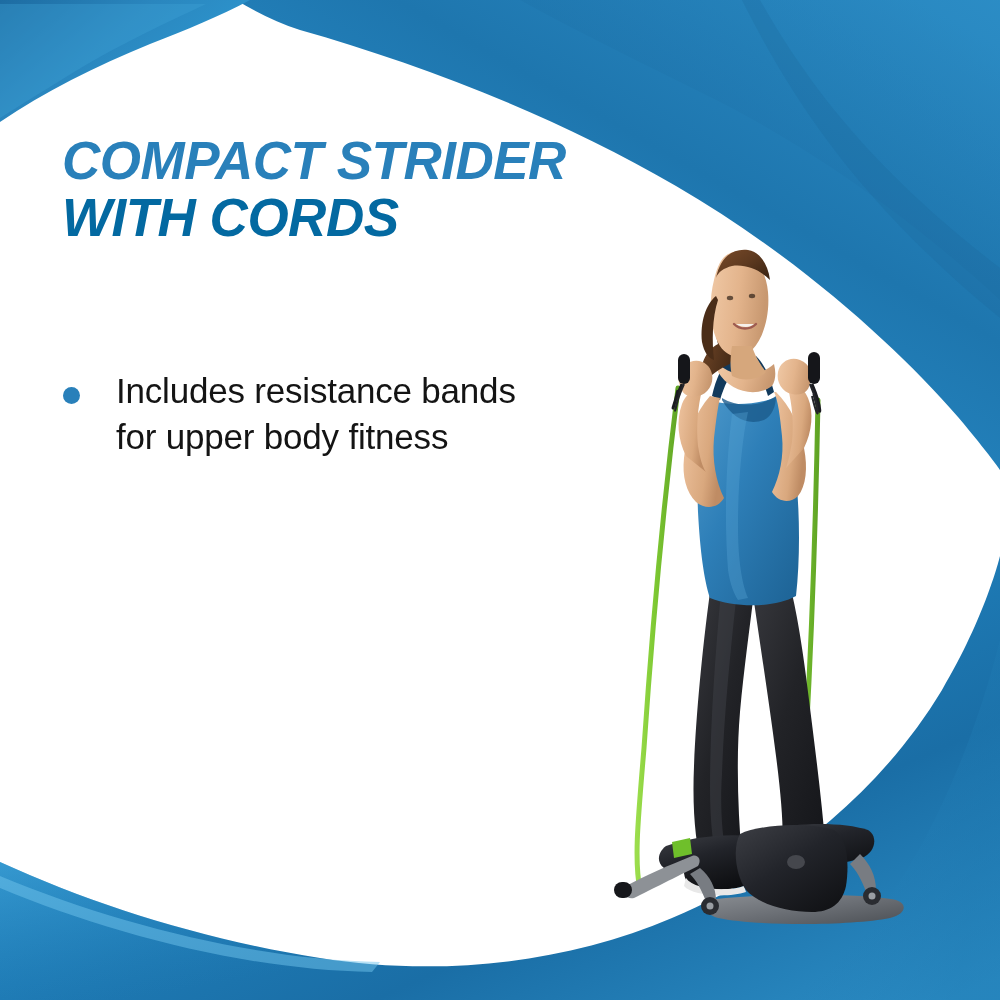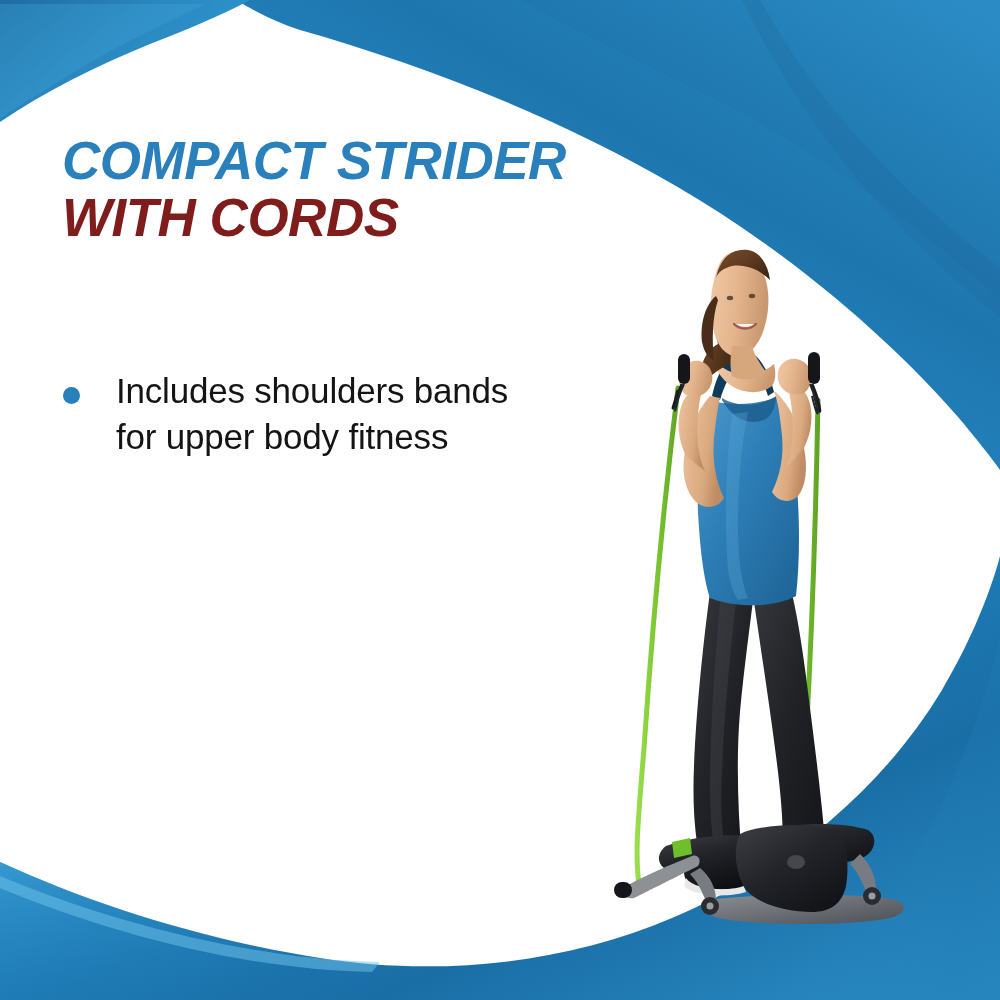--- a/index.html
+++ b/index.html
@@ -36,21 +36,21 @@
   }
   .headline-line {
     font-weight:bold;
     font-style:italic;
     font-size:53px;
     letter-spacing:-0.5px;
     line-height:1.08;
     white-space:nowrap;
   }
   .headline-line.l1 { color:#2980BA; }
-  .headline-line.l2 { color:#7f1d1d; }
+  .headline-line.l2 { color:#0369a1; }
 
   .bullets {
     position:absolute;
     left:58px;
     top:368px;
     width:470px;
   }
   .bullet {
     position:relative;
     display:block;
@@ -164,21 +164,21 @@
   </svg>
 
   <div class="headline">
     <div class="headline-line l1">COMPACT STRIDER</div>
     <div class="headline-line l2">WITH CORDS</div>
   </div>
 
   <div class="bullets">
     <div class="bullet">
       <span class="bullet-dot"></span>
-      <span class="bullet-text">Includes shoulders bands for upper body fitness</span>
+      <span class="bullet-text">Includes resistance bands for upper body fitness</span>
     </div>
   </div>
 
   <div class="photo">
     <svg width="440" height="730" viewBox="0 0 440 730" aria-hidden="true">
       <defs>
         <linearGradient id="skin" x1="0" y1="0" x2="1" y2="0.2">
           <stop offset="0%" stop-color="#F0C9A6"></stop>
           <stop offset="55%" stop-color="#E3B48C"></stop>
           <stop offset="100%" stop-color="#C89870"></stop>

